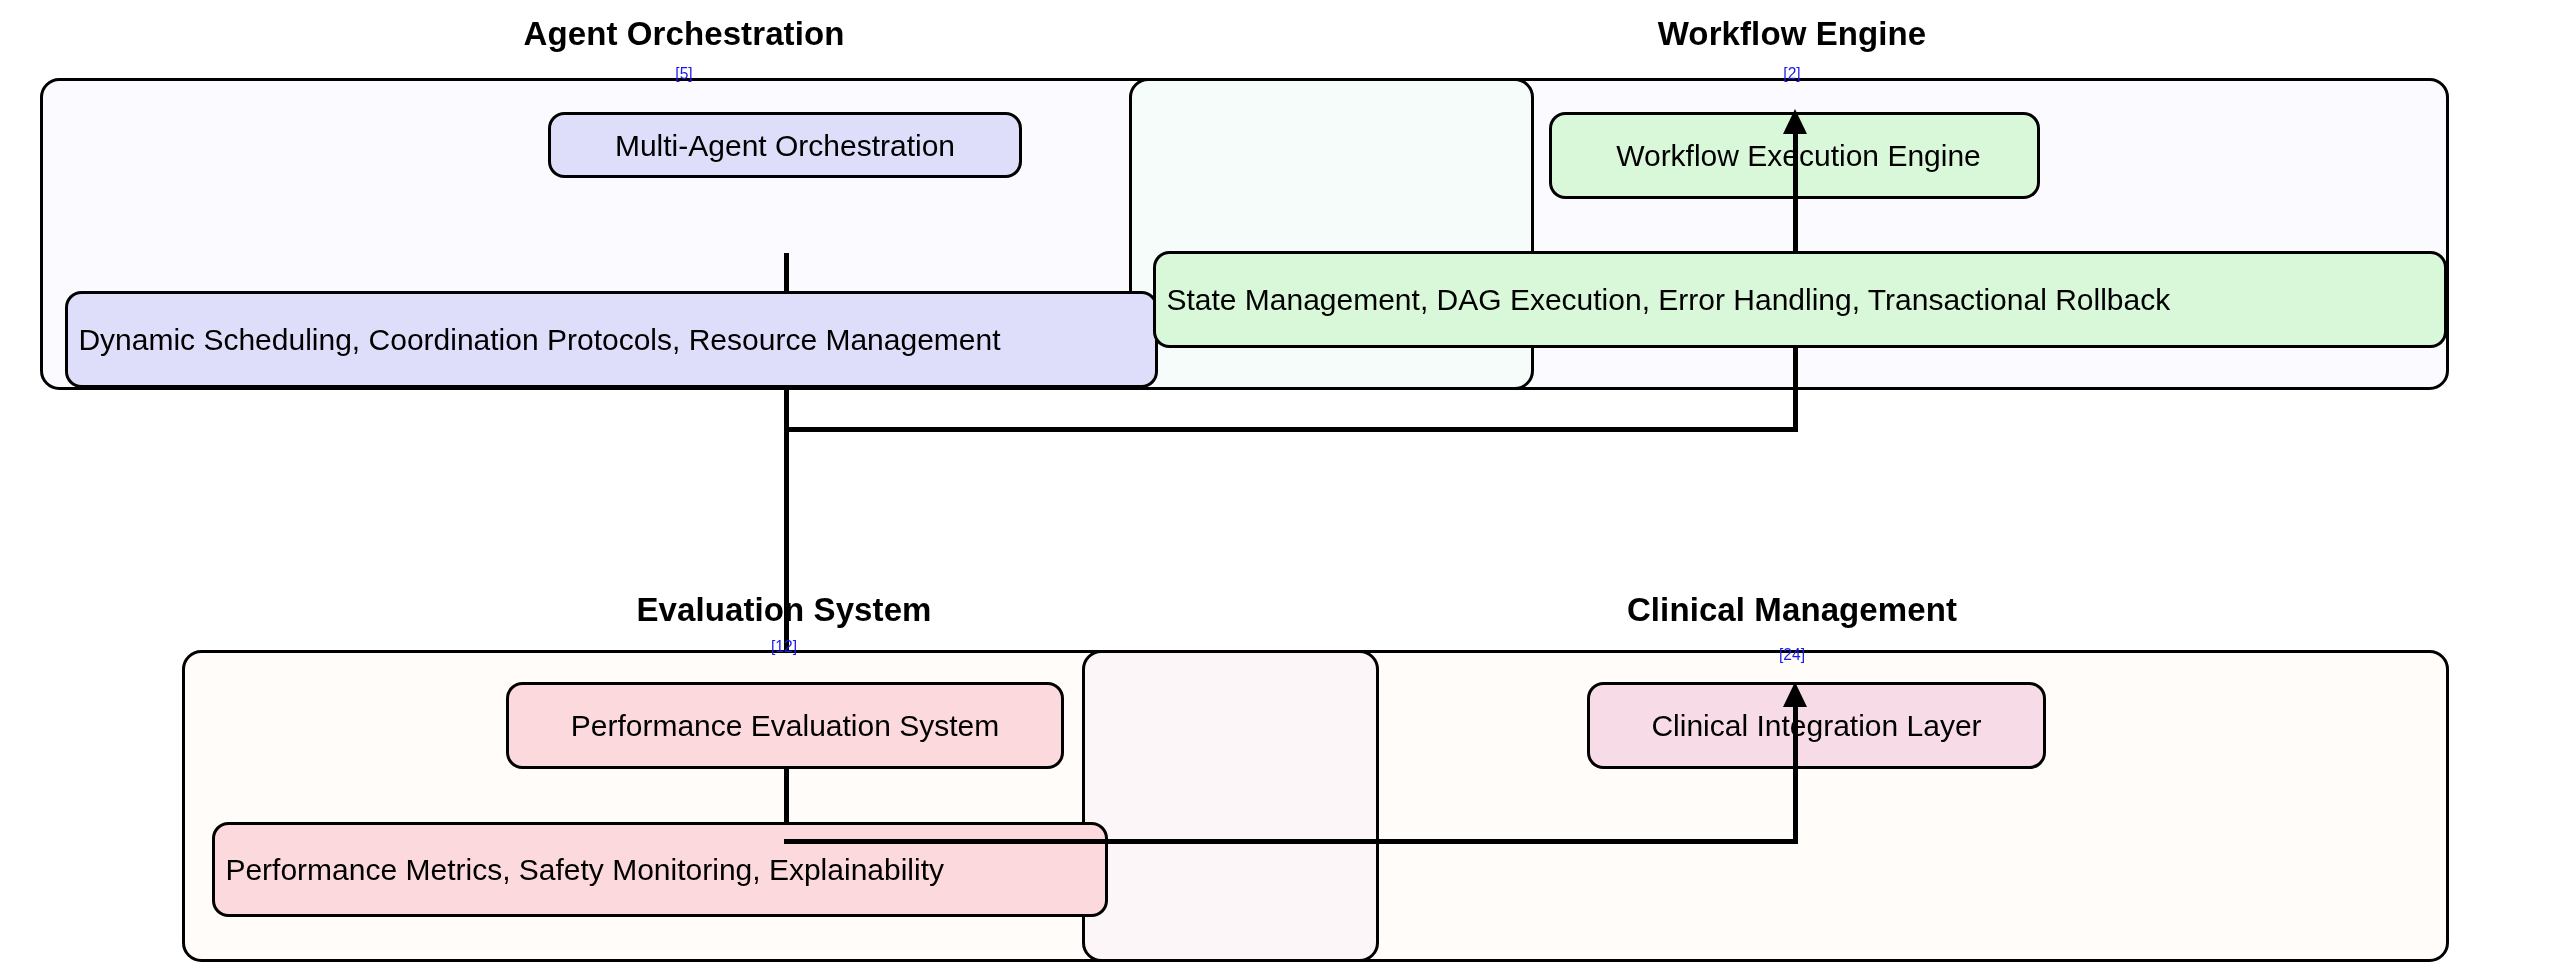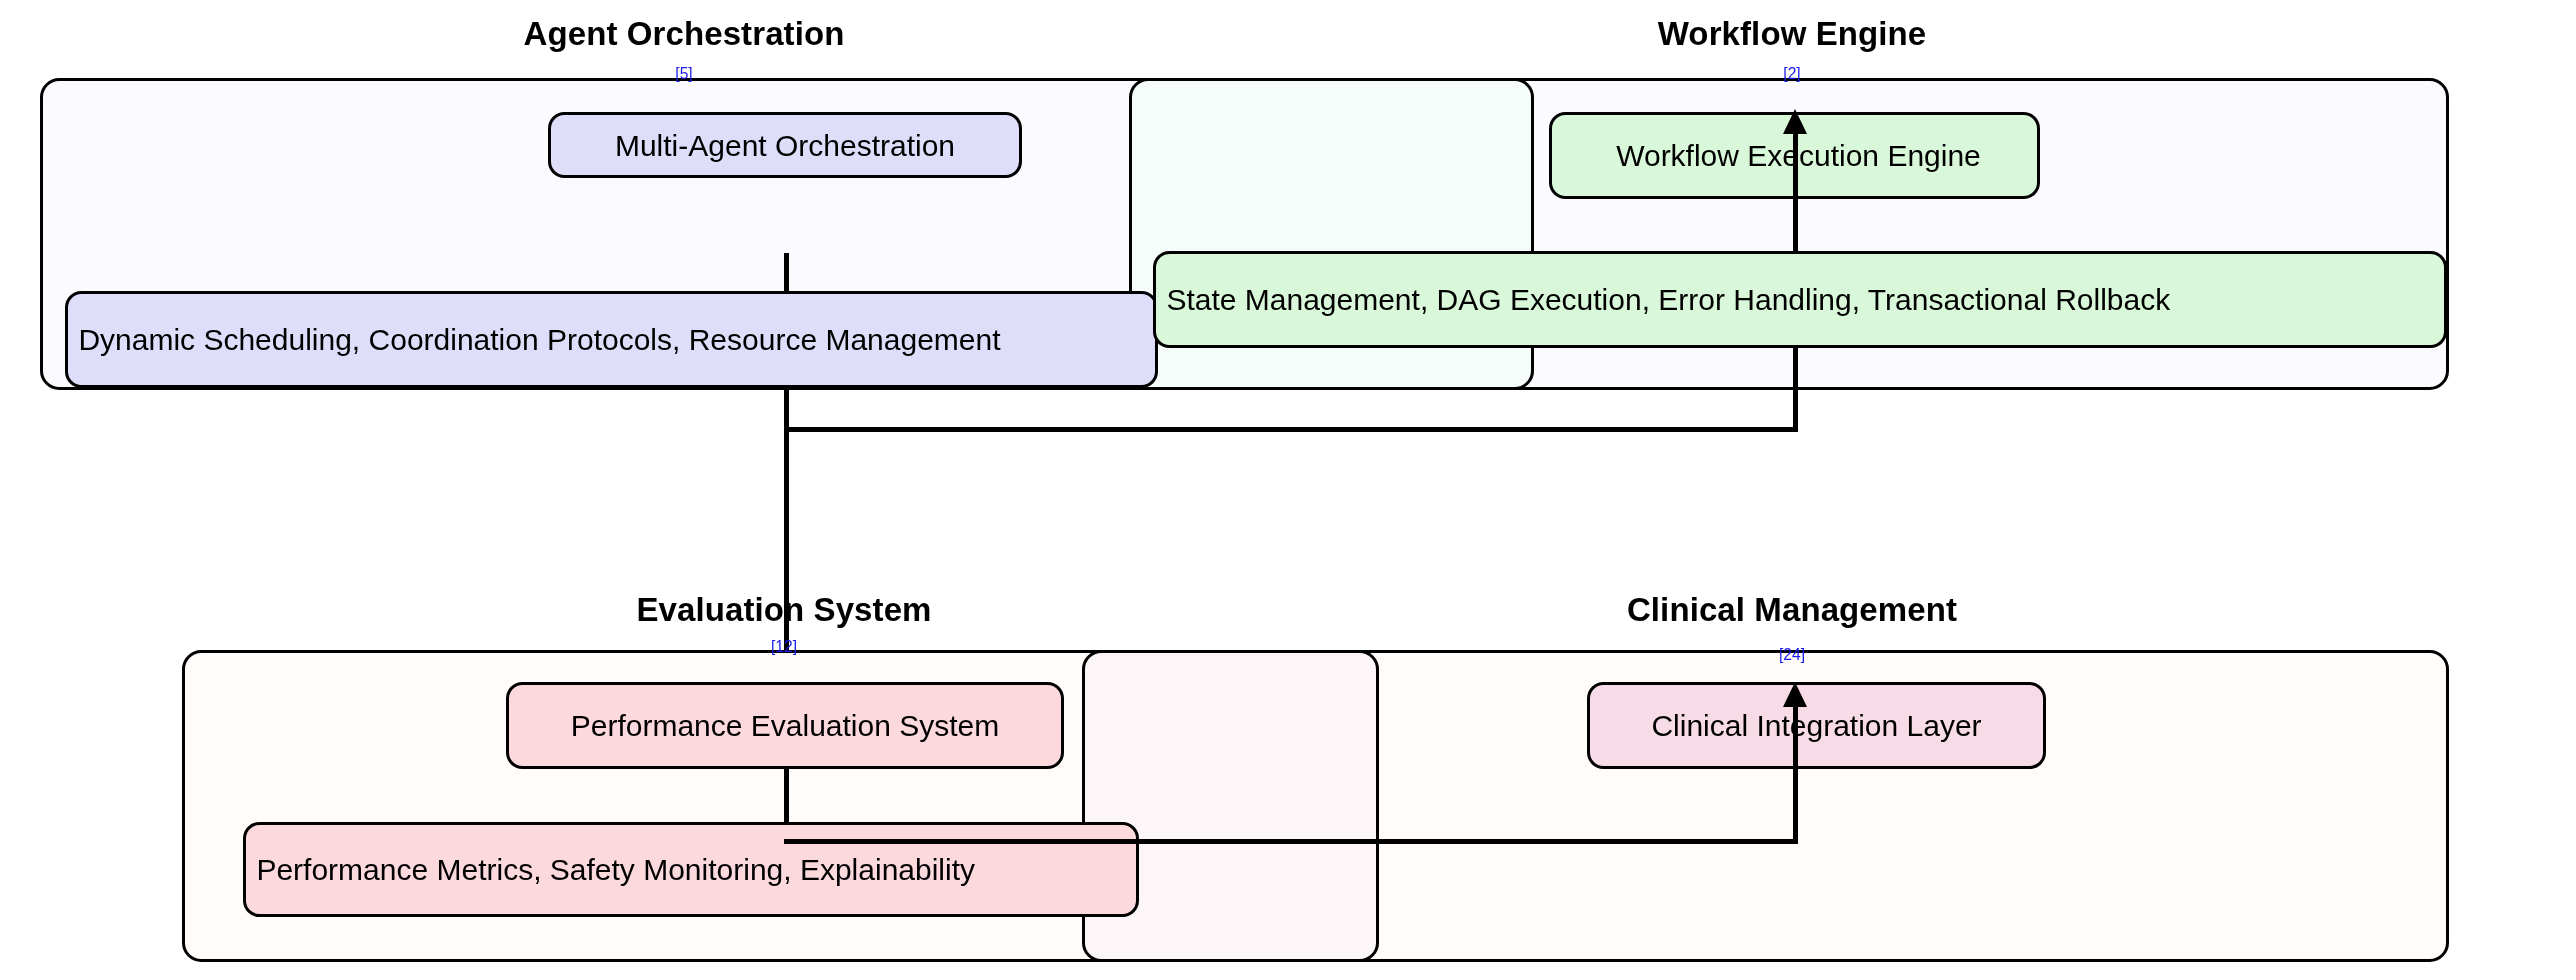--- a/index.html
+++ b/index.html
@@ -129,17 +129,17 @@
 
   <div class="node node-pink" style="left:506px; top:682px; width:558px; height:87px;">Performance Evaluation System</div>
 
   <div class="node node-pink2" style="left:1587px; top:682px; width:459px; height:87px;">Clinical Integration Layer</div>
 
   <div class="edge-v" style="left:784px; top:769px; height:73px;"></div>
   <div class="edge-h" style="left:784px; top:839px; width:1014px; z-index:8;"></div>
   <div class="edge-v" style="left:1793px; top:706px; height:135px; z-index:8;"></div>
   <div class="arrow-up" style="left:1783px; top:682px; z-index:9;"></div>
 
-  <div class="node node-pink clip" style="left:212px; top:822px; width:896px; height:95px; z-index:5;margin-left:31px;">Performance Metrics, Safety Monitoring, Explainability</div>
+  <div class="node node-pink clip" style="left:212px; top:822px; width:896px; height:95px; z-index:5;">Performance Metrics, Safety Monitoring, Explainability</div>
 
 
 </div>
 
 
 </body></html>

